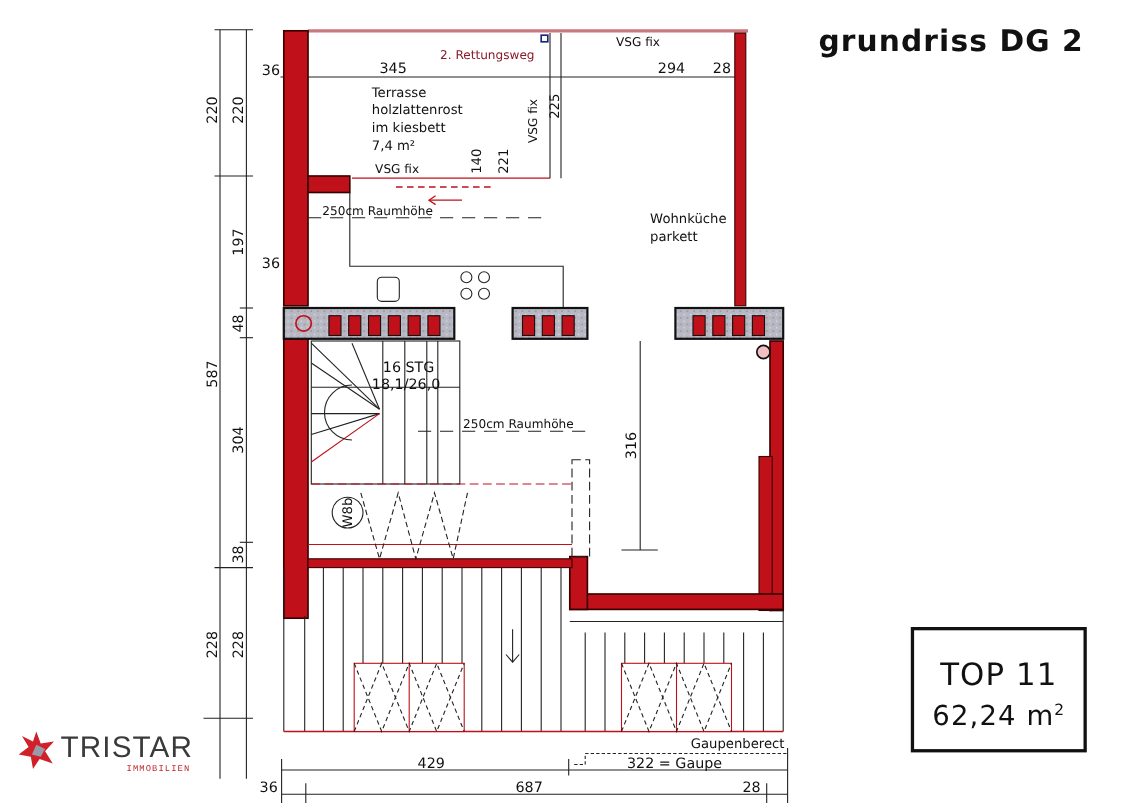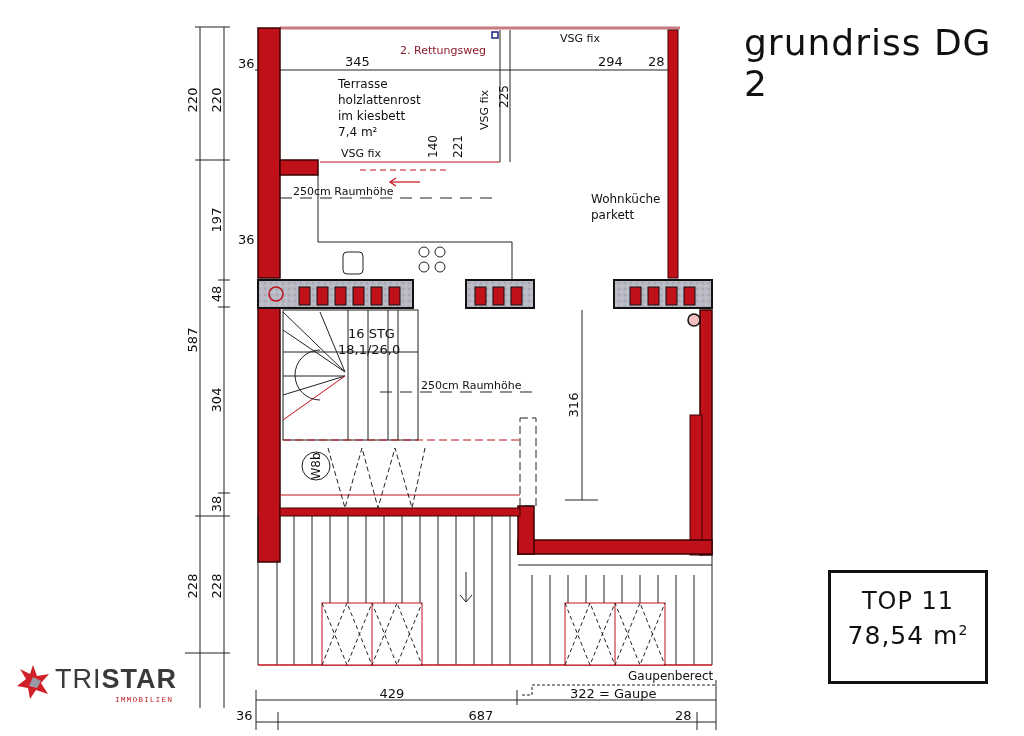--- a/index.html
+++ b/index.html
@@ -1,36 +1,36 @@
 <!DOCTYPE html>
 <html><head>
 <meta charset="utf-8">
 <style>
   html,body{margin:0;padding:0;background:#fff;}
   body{width:1024px;height:736px;position:relative;overflow:hidden;font-family:"DejaVu Sans",sans-serif;}
-  .title{position:absolute;left:744px;top:22px;font-family:"DejaVu Sans",sans-serif;font-size:36px;color:#111;letter-spacing:1px;}
+  .title{position:absolute;left:744px;top:22px;font-family:"DejaVu Sans",sans-serif;font-size:27px;color:#111;letter-spacing:1px;font-weight:bold;}
   .topbox{position:absolute;left:828px;top:570px;width:160px;height:114px;border:3px solid #111;box-sizing:border-box;text-align:center;}
-  .topbox .l1{font-size:24px;margin-top:14px;color:#111;letter-spacing:1px;}
+  .topbox .l1{font-size:28px;margin-top:24px;color:#111;letter-spacing:1px;}
   .topbox .l2{font-size:25px;margin-top:6px;color:#111;letter-spacing:1px;}
   .topbox sup{font-size:14px;}
   .logo{position:absolute;left:15px;top:662px;width:150px;height:40px;}
   .logo .word{position:absolute;left:40px;top:2px;font-family:"Liberation Sans",sans-serif;font-size:27px;color:#3a3a3a;letter-spacing:1px;}
   .logo .word b{font-weight:normal;}
-  .logo .word span{font-weight:bold;}
+  .logo .word span{font-weight:normal;}
   .logo .sub{position:absolute;left:100px;top:33px;font-family:Liberation Mono, monospace;font-size:8px;color:#c0272d;letter-spacing:1px;}
   svg text{font-family:"DejaVu Sans",sans-serif;}
 </style>
 </head>
 <body>
 
 <div class="title">grundriss DG 2</div>
 
 <div class="topbox">
   <div class="l1">TOP 11</div>
-  <div class="l2"><span>78,54 m</span><sup>2</sup></div>
+  <div class="l2"><span>62,24 m</span><sup>2</sup></div>
 </div>
 
 <div class="logo">
   <svg width="36" height="36" viewBox="0 0 36 36" style="position:absolute;left:0;top:2px">
     <polygon points="18,1 22,12 34,10 26,19 33,30 21,26 15,35 13,24 2,22 11,15 5,5 15,10" fill="#d0202a"></polygon>
     <polygon points="18,13 26,17 22,24 14,22" fill="#9a9aa6"></polygon>
   </svg>
   <div class="word"><b>TRI</b><span>STAR</span></div>
   <div class="sub">IMMOBILIEN</div>
 </div>

